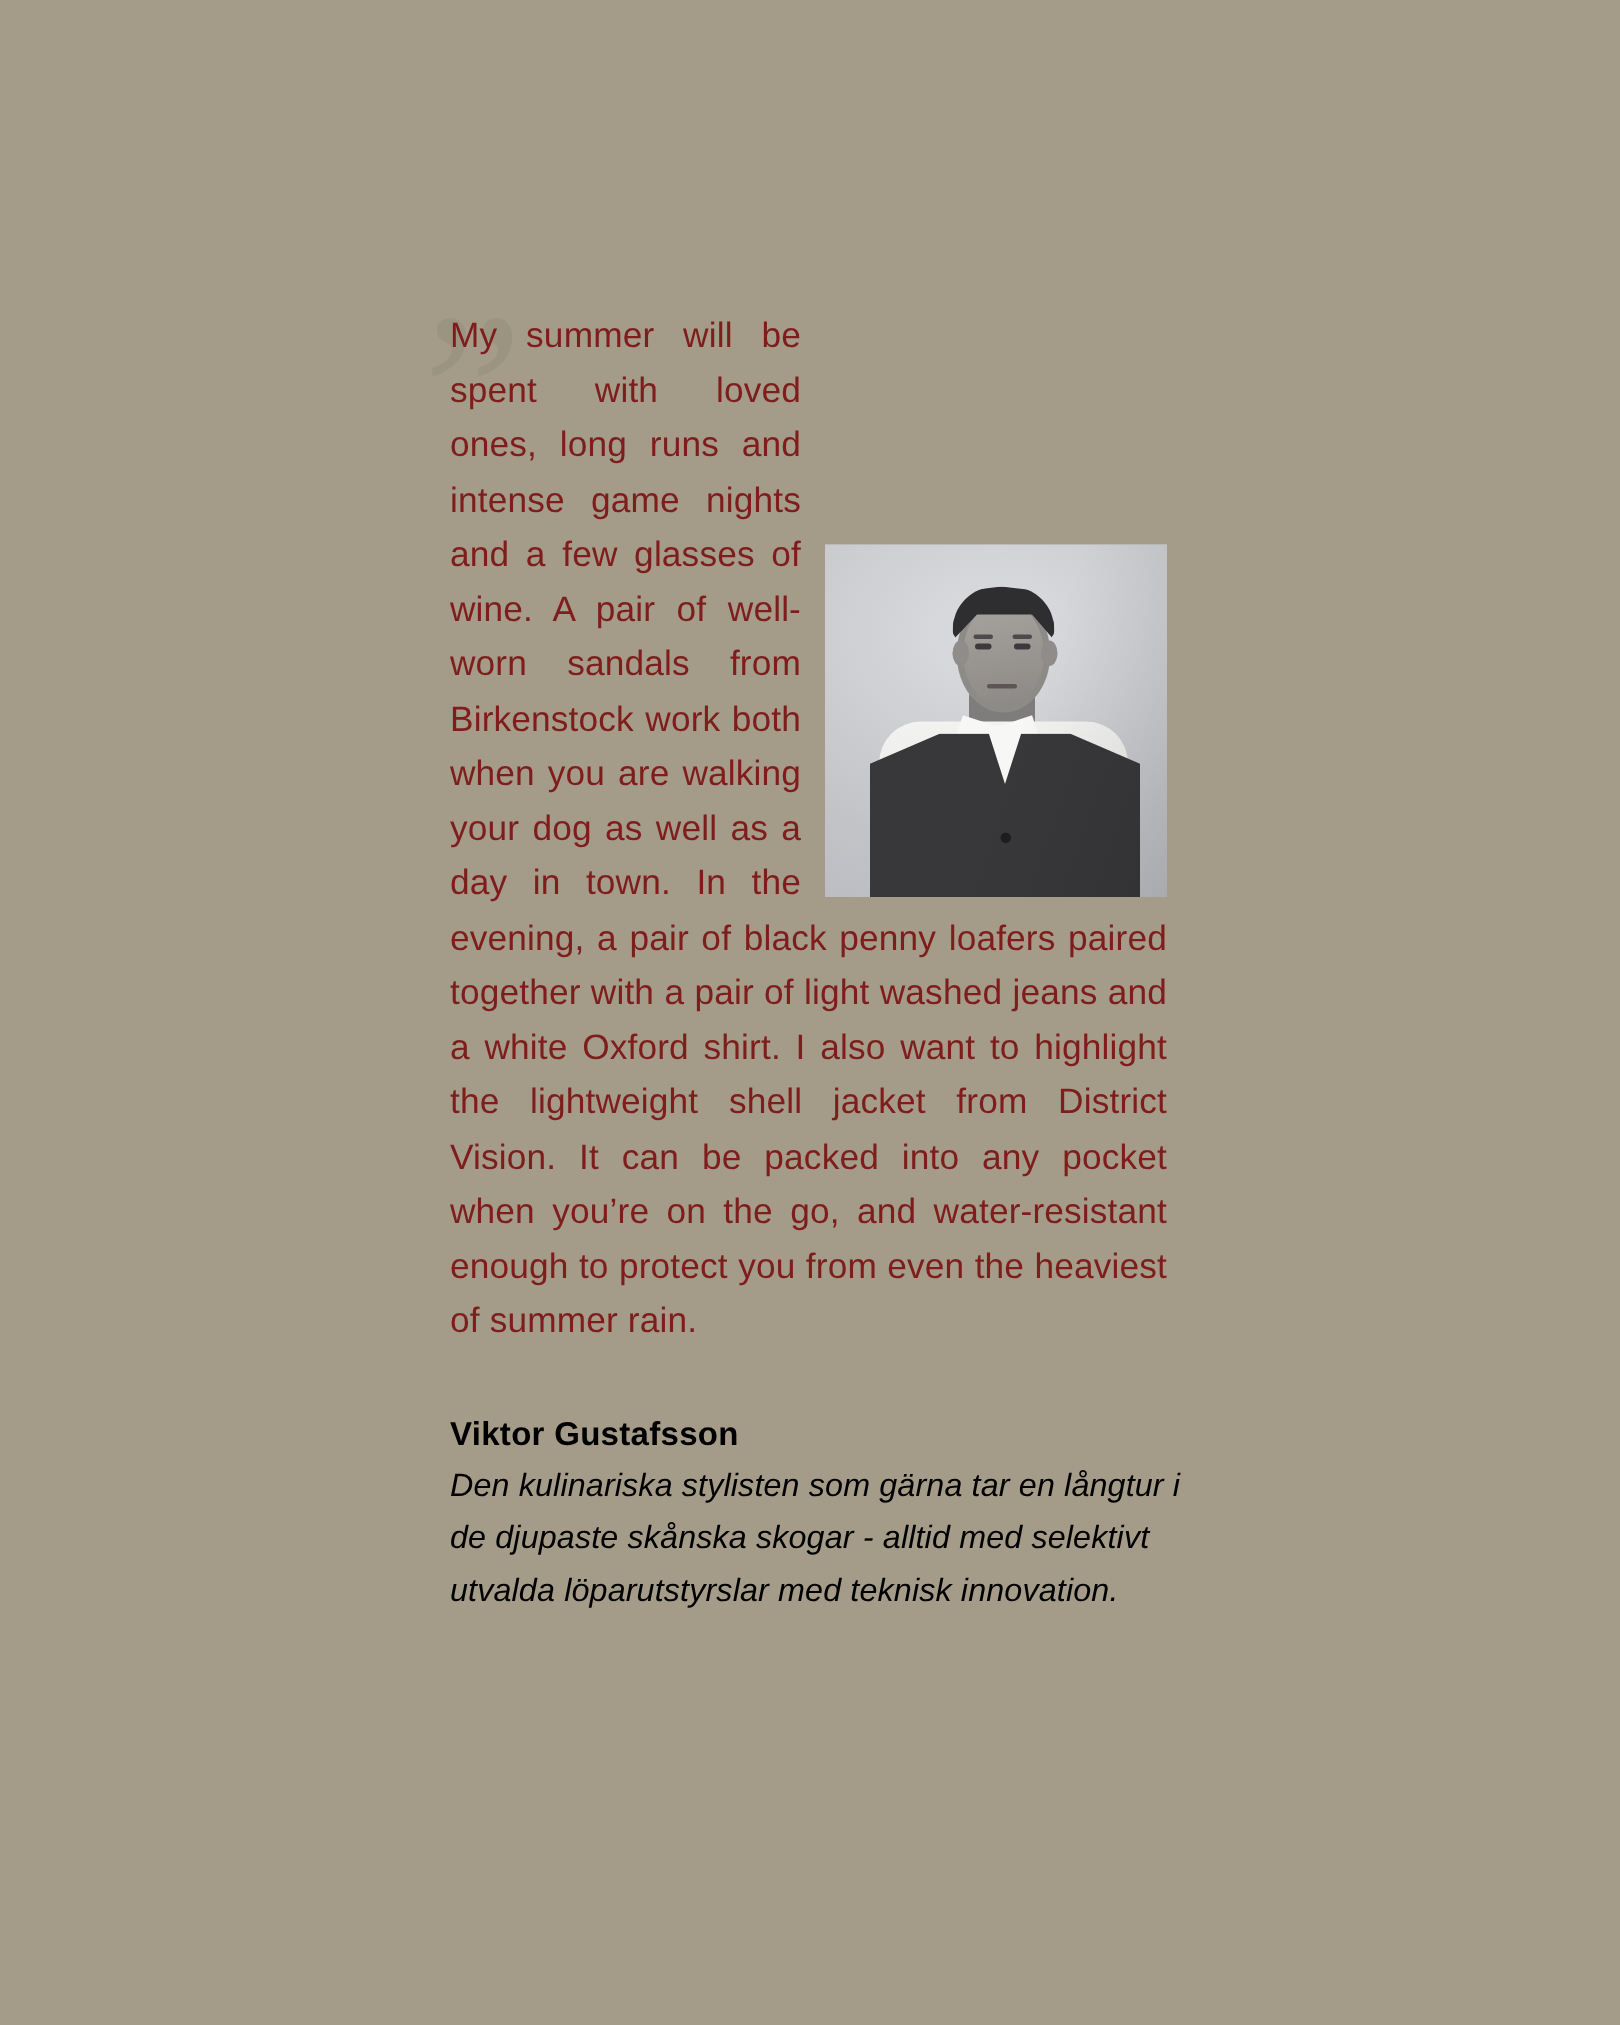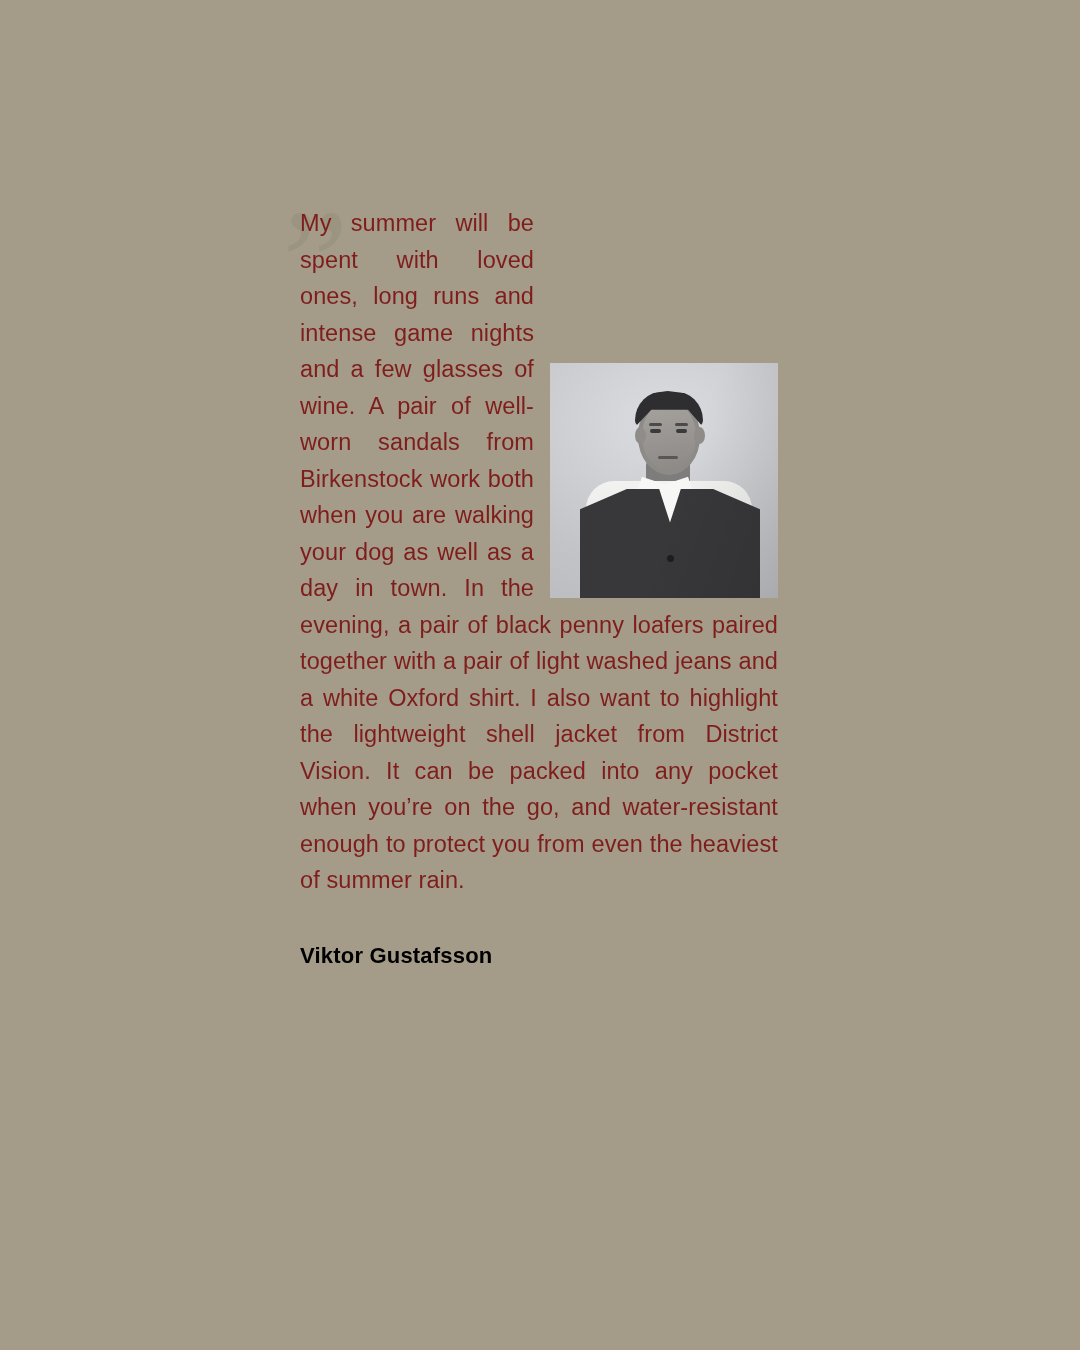--- a/index.html
+++ b/index.html
@@ -210,13 +210,14 @@
     <div class="eye-r"></div>
     <div class="mouth"></div>
     <div class="shadow"></div>
   </div>
 
   <p class="quote-body">My summer will be spent with loved ones, long runs and intense game nights and a few glasses of wine. A pair of well-worn sandals from Birkenstock work both when you are walking your dog as well as a day in town. In the evening, a pair of black penny loafers paired together with a pair of light washed jeans and a white Oxford shirt. I also want to highlight the lightweight shell jacket from District Vision. It can be packed into any pocket when you’re on the go, and water-resistant enough to protect you from even the heaviest of summer rain.</p>
 </div>
 
 <div class="attribution">
   <div class="name">Viktor Gustafsson</div>
+  <div class="bio">Den kulinariska stylisten som gärna tar en långtur i de djupaste skånska skogar - alltid med selektivt utvalda löparutstyrslar med teknisk innovation.</div>
 </div>
 
 </body></html>

